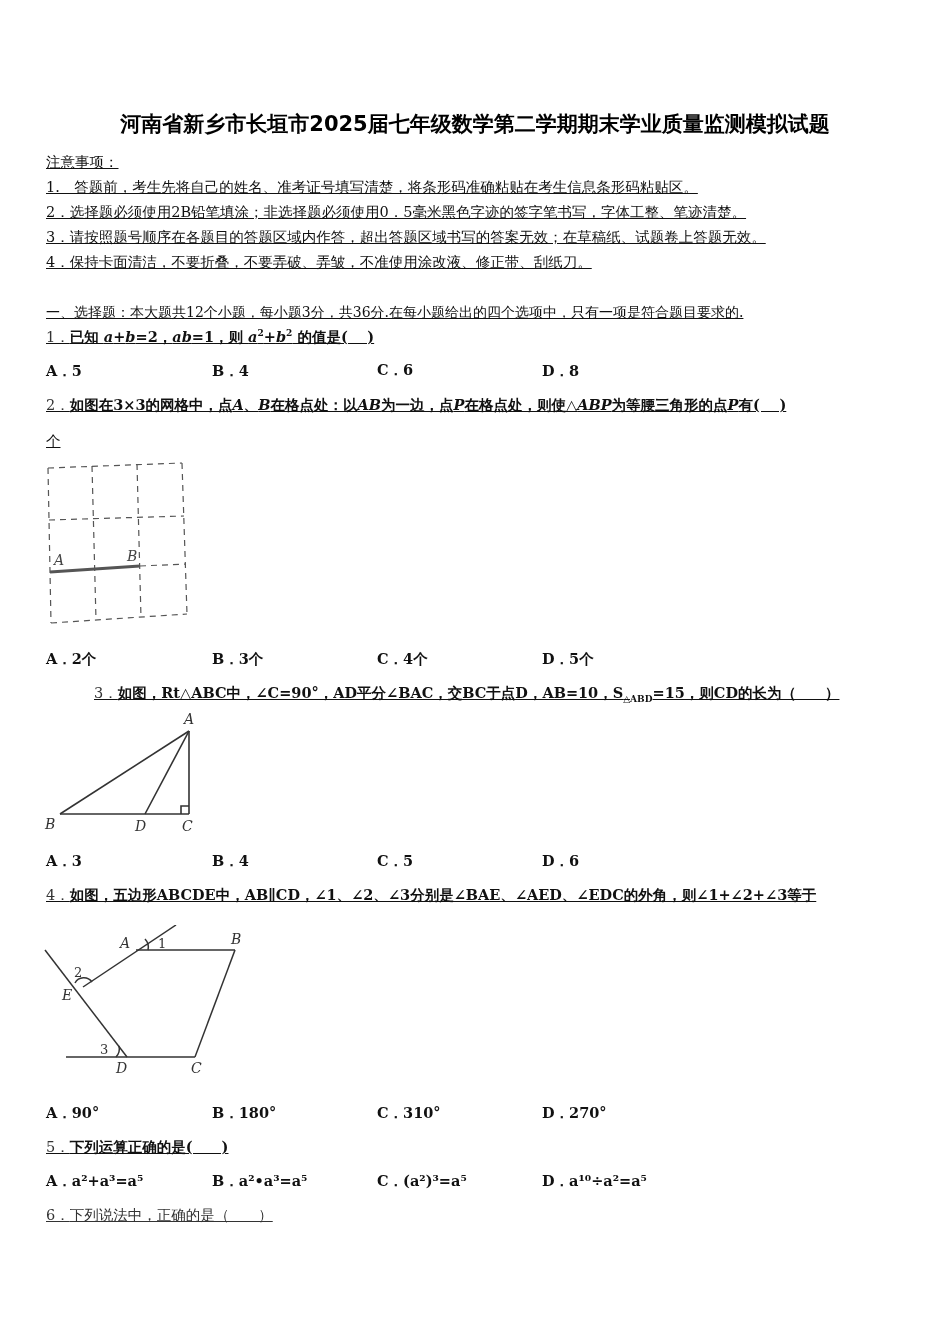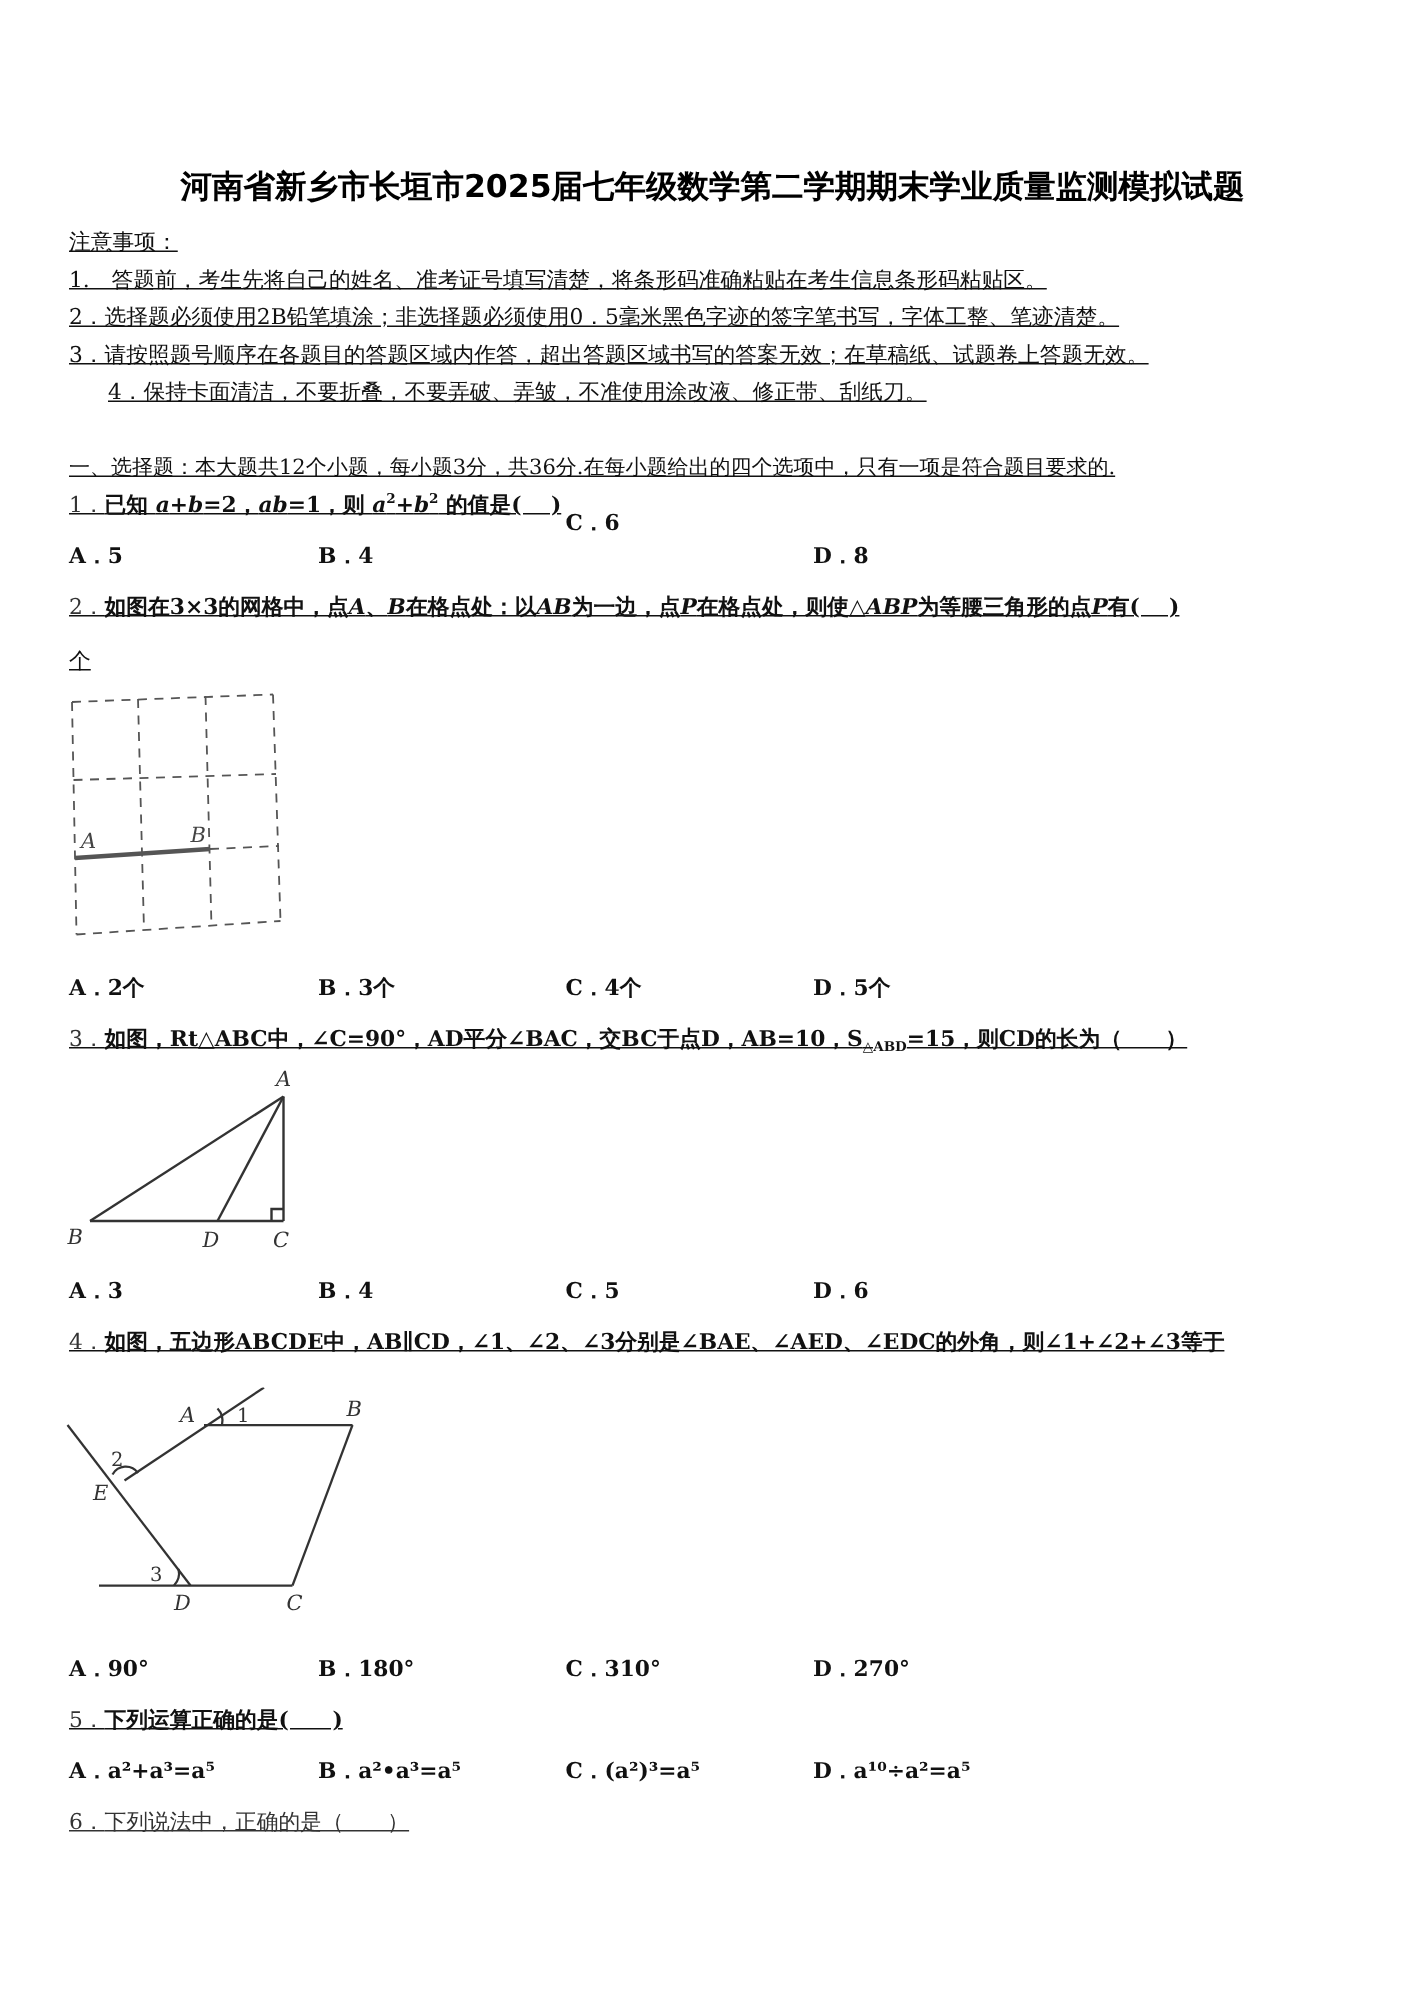--- a/index.html
+++ b/index.html
@@ -21,30 +21,30 @@
 <body>
 
 <div>
 
   <div class="title">河南省新乡市长垣市2025届七年级数学第二学期期末学业质量监测模拟试题</div>
 
   <div class="line" style="top:152px;font-family:'DejaVu Serif',serif;">注意事项：</div>
   <div class="line" style="top:177px;">1.　答题前，考生先将自己的姓名、准考证号填写清楚，将条形码准确粘贴在考生信息条形码粘贴区。</div>
   <div class="line" style="top:202px;">2．选择题必须使用2B铅笔填涂；非选择题必须使用0．5毫米黑色字迹的签字笔书写，字体工整、笔迹清楚。</div>
   <div class="line" style="top:227px;">3．请按照题号顺序在各题目的答题区域内作答，超出答题区域书写的答案无效；在草稿纸、试题卷上答题无效。</div>
-  <div class="line" style="top:252px;margin-left:26px;">4．保持卡面清洁，不要折叠，不要弄破、弄皱，不准使用涂改液、修正带、刮纸刀。</div>
+  <div class="line" style="top:252px;">4．保持卡面清洁，不要折叠，不要弄破、弄皱，不准使用涂改液、修正带、刮纸刀。</div>
 
   <div class="line" style="top:302px;font-size:14px;">一、选择题：本大题共12个小题，每小题3分，共36分.在每小题给出的四个选项中，只有一项是符合题目要求的.</div>
 
   <div class="line bold" style="top:327px;">
     <span class="num">1．</span><span>已知 <i>a</i>+<i>b</i>=2，<i>ab</i>=1，则 <i>a</i><sup>2</sup>+<i>b</i><sup>2</sup> 的值是(　 )</span>
   </div>
   <div class="opt" style="top:361px;left:46px;">A．5</div>
   <div class="opt" style="top:361px;left:212px;">B．4</div>
-  <div class="opt" style="top:339px;left:377px;">C．6</div>
+  <div class="opt" style="top:360px;left:377px;">C．6</div>
   <div class="opt" style="top:361px;left:542px;">D．8</div>
 
   <div class="line bold" style="top:395px;">
     <span class="num">2．</span><span>如图在3×3的网格中，点<i>A</i>、<i>B</i>在格点处：以<i>AB</i>为一边，点<i>P</i>在格点处，则使△<i>ABP</i>为等腰三角形的点<i>P</i>有(　 )</span>
   </div>
   <div class="line" style="top:431px;">个</div>
 
   <svg class="fig" style="left:44px;top:458px;" width="150" height="170" viewBox="0 0 150 170">
     <g stroke="#555" stroke-width="1.2" stroke-dasharray="6,5" fill="none">
       <line x1="4" y1="10" x2="138" y2="5"></line>
@@ -59,21 +59,21 @@
     <line x1="6" y1="114" x2="96" y2="108" stroke="#555" stroke-width="3"></line>
     <text x="10" y="107" font-size="14" font-style="italic" fill="#444">A</text>
     <text x="83" y="103" font-size="14" font-style="italic" fill="#444">B</text>
   </svg>
 
   <div class="opt" style="top:649px;left:46px;">A．2个</div>
   <div class="opt" style="top:649px;left:212px;">B．3个</div>
   <div class="opt" style="top:649px;left:377px;">C．4个</div>
   <div class="opt" style="top:649px;left:542px;">D．5个</div>
 
-  <div class="line bold" style="top:683px;">
+  <div class="line bold" style="top:683px;margin-left:48px;">
     <span class="num">3．</span><span>如图，Rt△ABC中，∠C=90°，AD平分∠BAC，交BC于点D，AB=10，S<sub>△ABD</sub>=15，则CD的长为（　　）</span>
   </div>
 
   <svg class="fig" style="left:40px;top:710px;" width="170" height="130" viewBox="0 0 170 130">
     <g stroke="#333" stroke-width="1.6" fill="none">
       <line x1="20" y1="104" x2="149" y2="21"></line>
       <line x1="20" y1="104" x2="149" y2="104"></line>
       <line x1="149" y1="21" x2="149" y2="104"></line>
       <line x1="105" y1="104" x2="149" y2="21"></line>
       <polyline points="141,104 141,96 149,96"></polyline>

